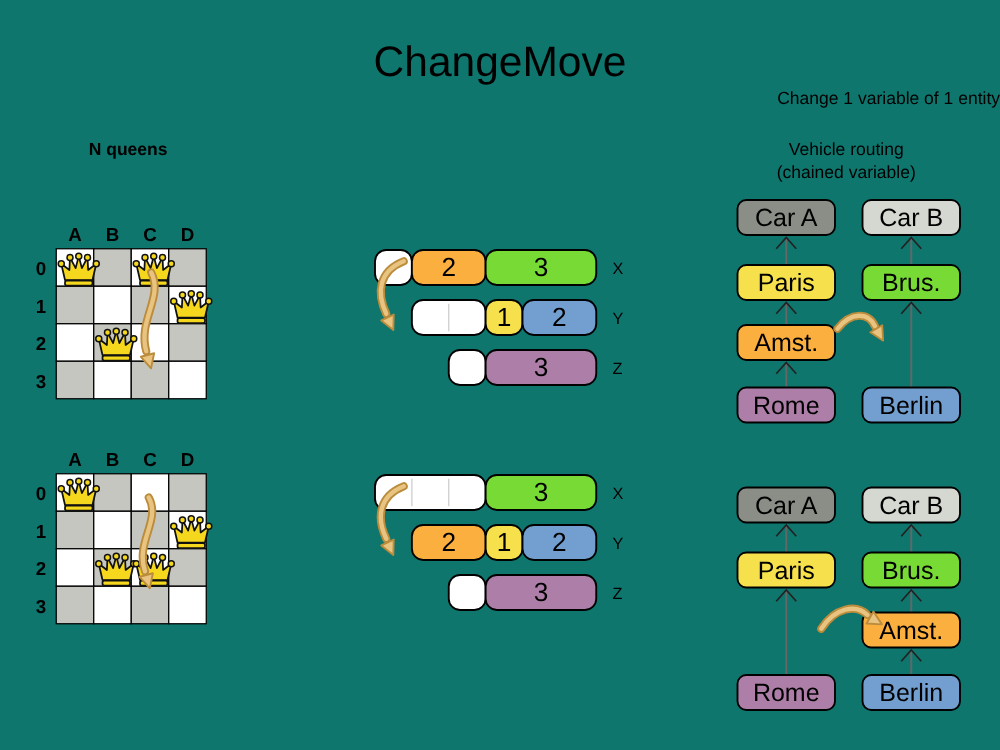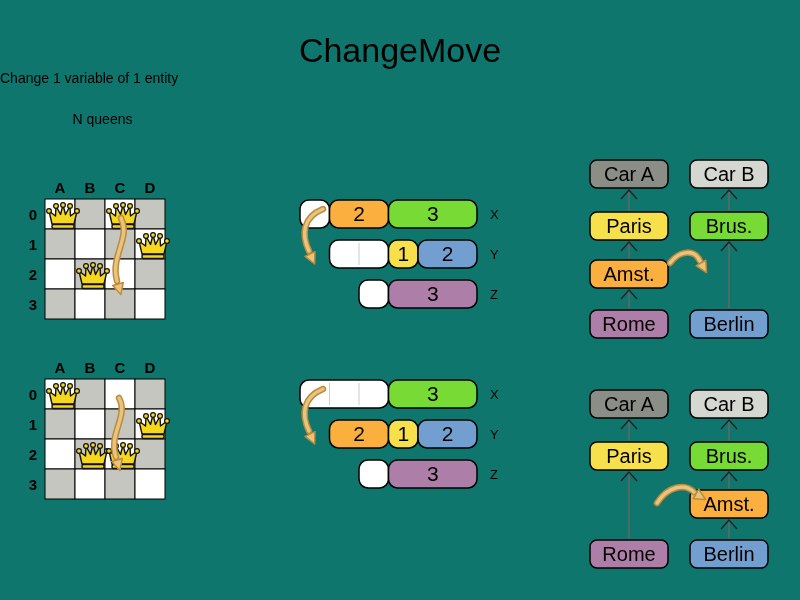--- a/index.html
+++ b/index.html
@@ -1,33 +1,37 @@
 <!DOCTYPE html>
 <html><head>
 <meta charset="utf-8">
 <style>
   html,body{margin:0;padding:0;background:#fff;}
   .canvas{position:relative;width:800px;height:600px;background:#0f766e;overflow:hidden;
           font-family:"Liberation Sans",sans-serif;color:#000;}
   .title{position:absolute;top:31px;left:0;width:800px;text-align:center;
          font-size:34px;font-weight:400;}
-  .subtitle{position:absolute;top:70px;left:0;width:800px;text-align:left;font-size:14px;}
+  .subtitle{position:absolute;top:70px;left:0;width:800px;text-align:right;font-size:14px;}
   .col-header{position:absolute;top:110px;font-size:14px;text-align:center;line-height:18px;}
-  .ch-nq{left:20px;width:165px;}
+  .ch-nq{left:20px;width:165px;font-weight:bold;}
   .ch-cloud{left:310px;width:180px;}
   .ch-vrp{left:587px;width:180px;}
   #fig{position:absolute;left:0;top:0;}
 </style>
 </head>
 <body>
 
 <div class="canvas">
   <div class="title">ChangeMove</div>
   <div class="subtitle">Change 1 variable of 1 entity</div>
   <div class="col-header ch-nq">N queens</div>
+  <div class="col-header ch-vrp">
+    <div>Vehicle routing</div>
+    <div>(chained variable)</div>
+  </div>
   <svg id="fig" width="800" height="600">
       <g>
         <rect x="45" y="199" width="30" height="30" fill="#ffffff" stroke="#000000" stroke-width="1"></rect>
         <rect x="75" y="199" width="30" height="30" fill="#c5c6c0" stroke="#000000" stroke-width="1"></rect>
         <rect x="105" y="199" width="30" height="30" fill="#ffffff" stroke="#000000" stroke-width="1"></rect>
         <rect x="135" y="199" width="30" height="30" fill="#c5c6c0" stroke="#000000" stroke-width="1"></rect>
         <rect x="45" y="229" width="30" height="30" fill="#c5c6c0" stroke="#000000" stroke-width="1"></rect>
         <rect x="75" y="229" width="30" height="30" fill="#ffffff" stroke="#000000" stroke-width="1"></rect>
         <rect x="105" y="229" width="30" height="30" fill="#c5c6c0" stroke="#000000" stroke-width="1"></rect>
         <rect x="135" y="229" width="30" height="30" fill="#ffffff" stroke="#000000" stroke-width="1"></rect>

